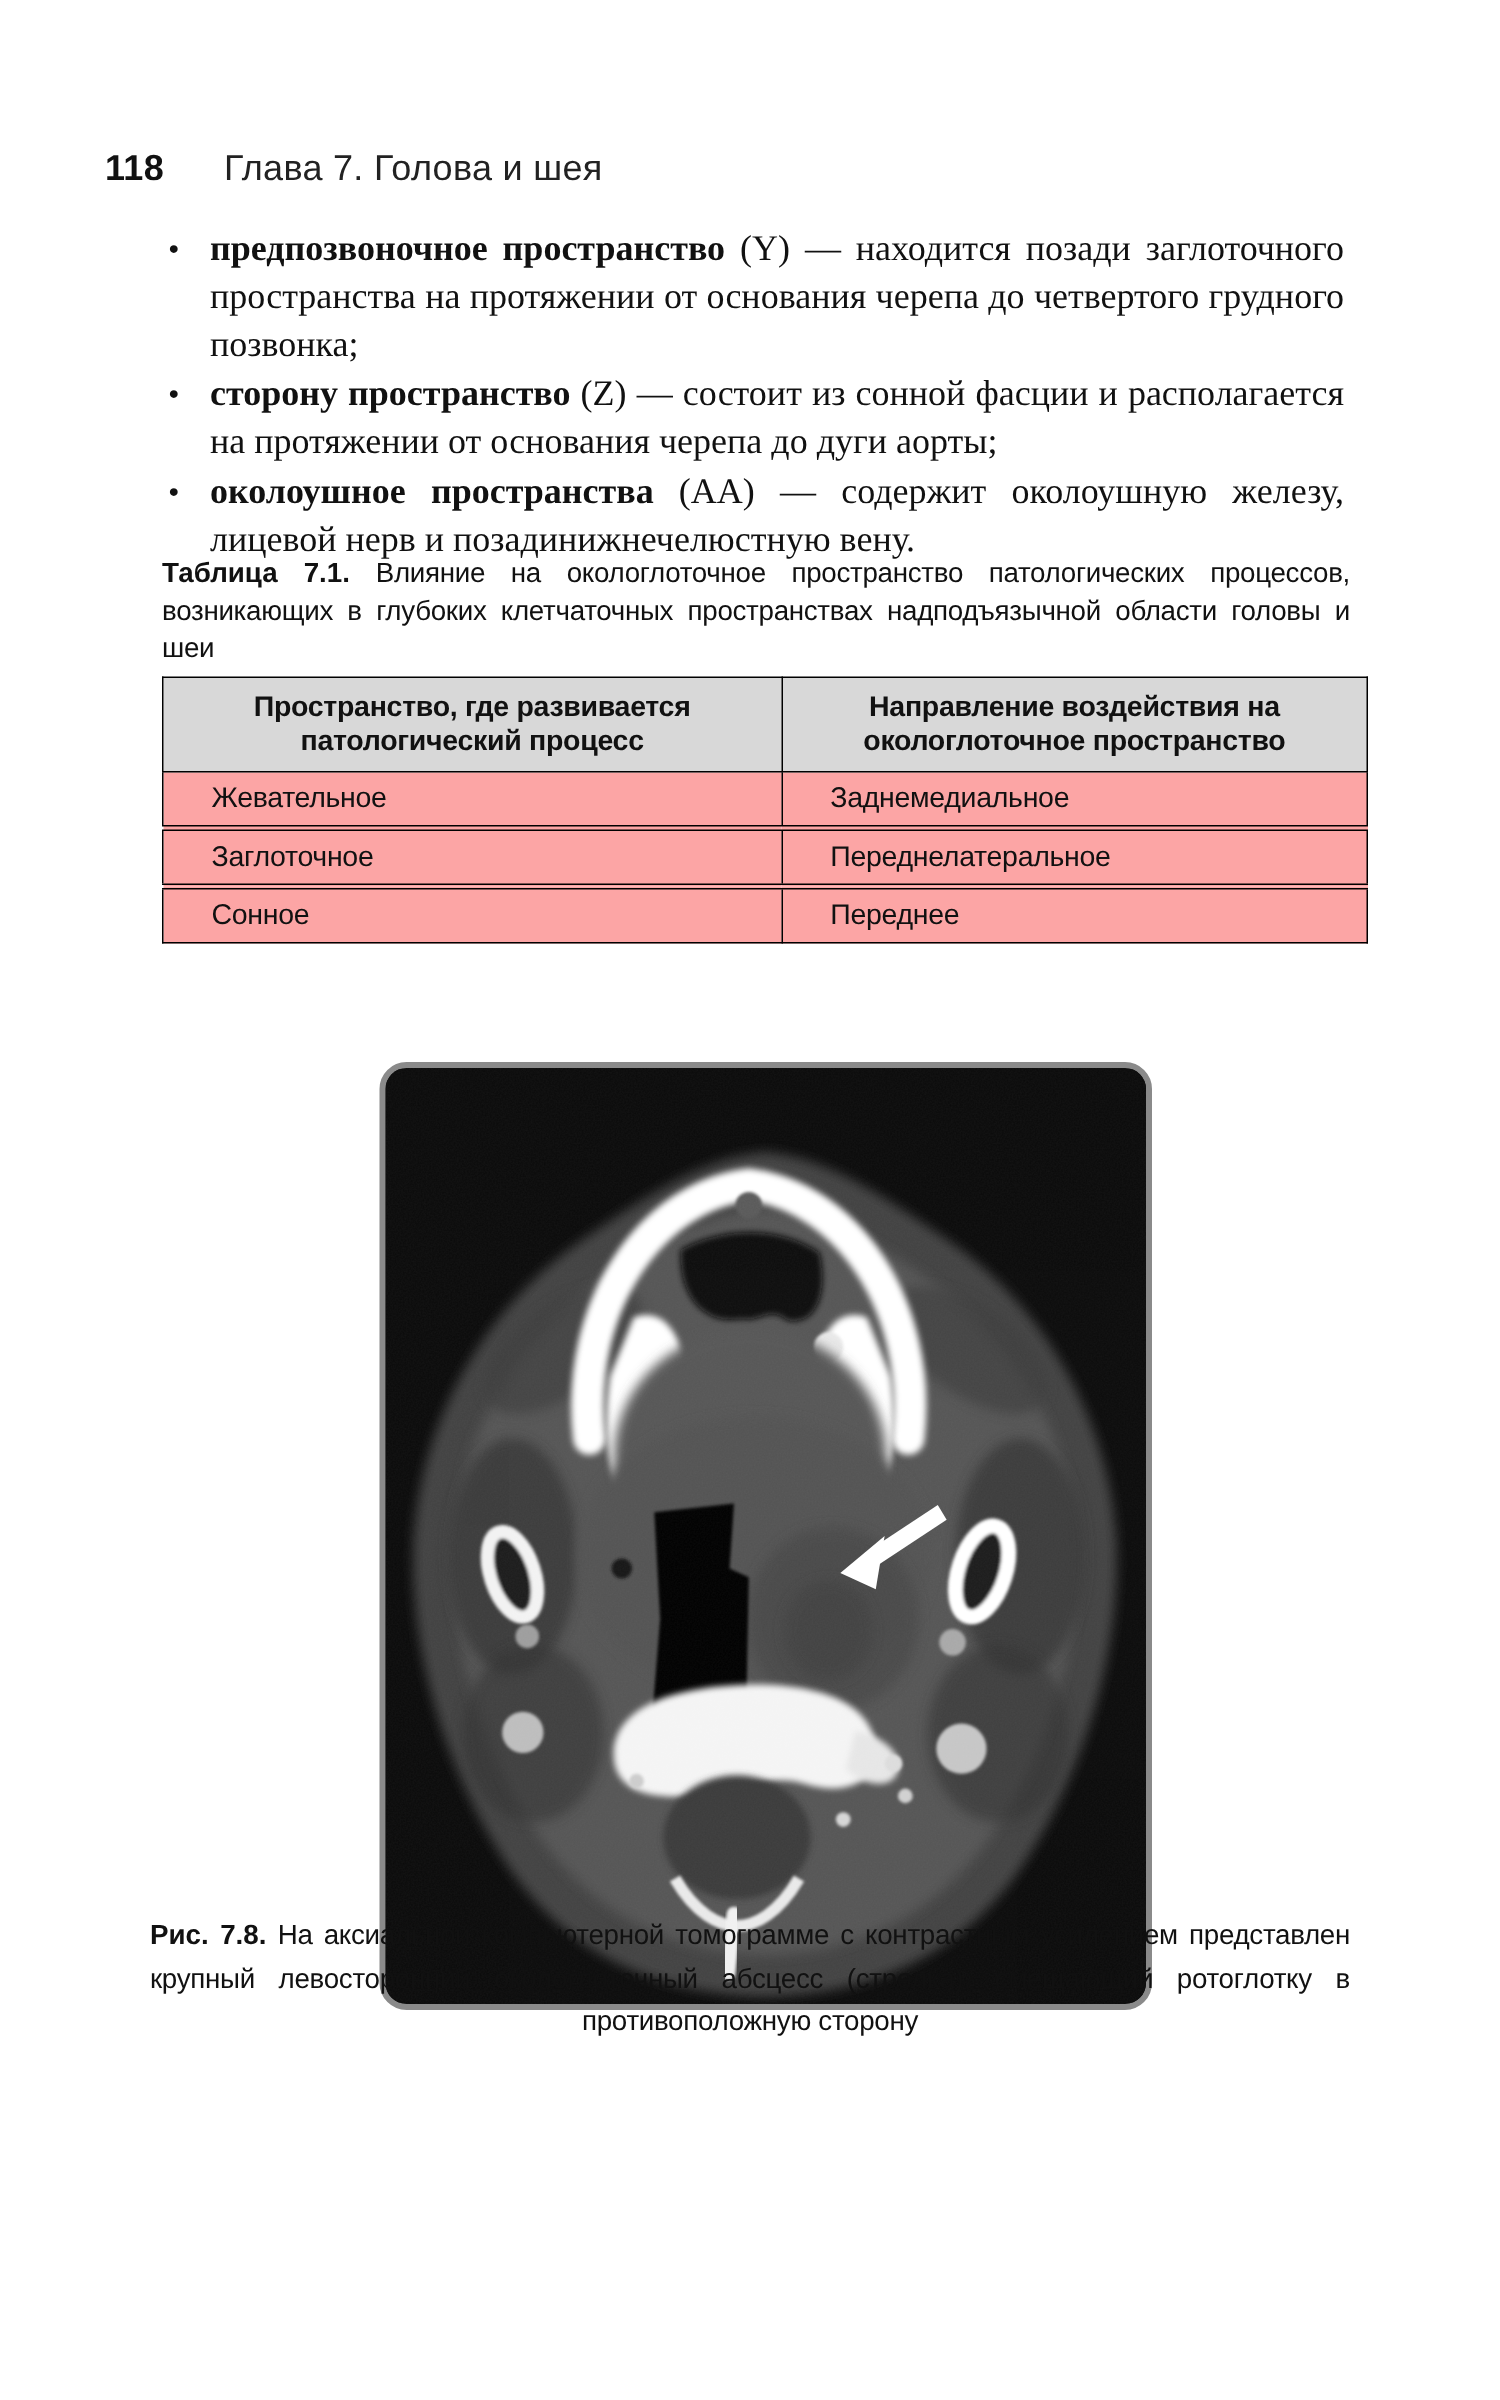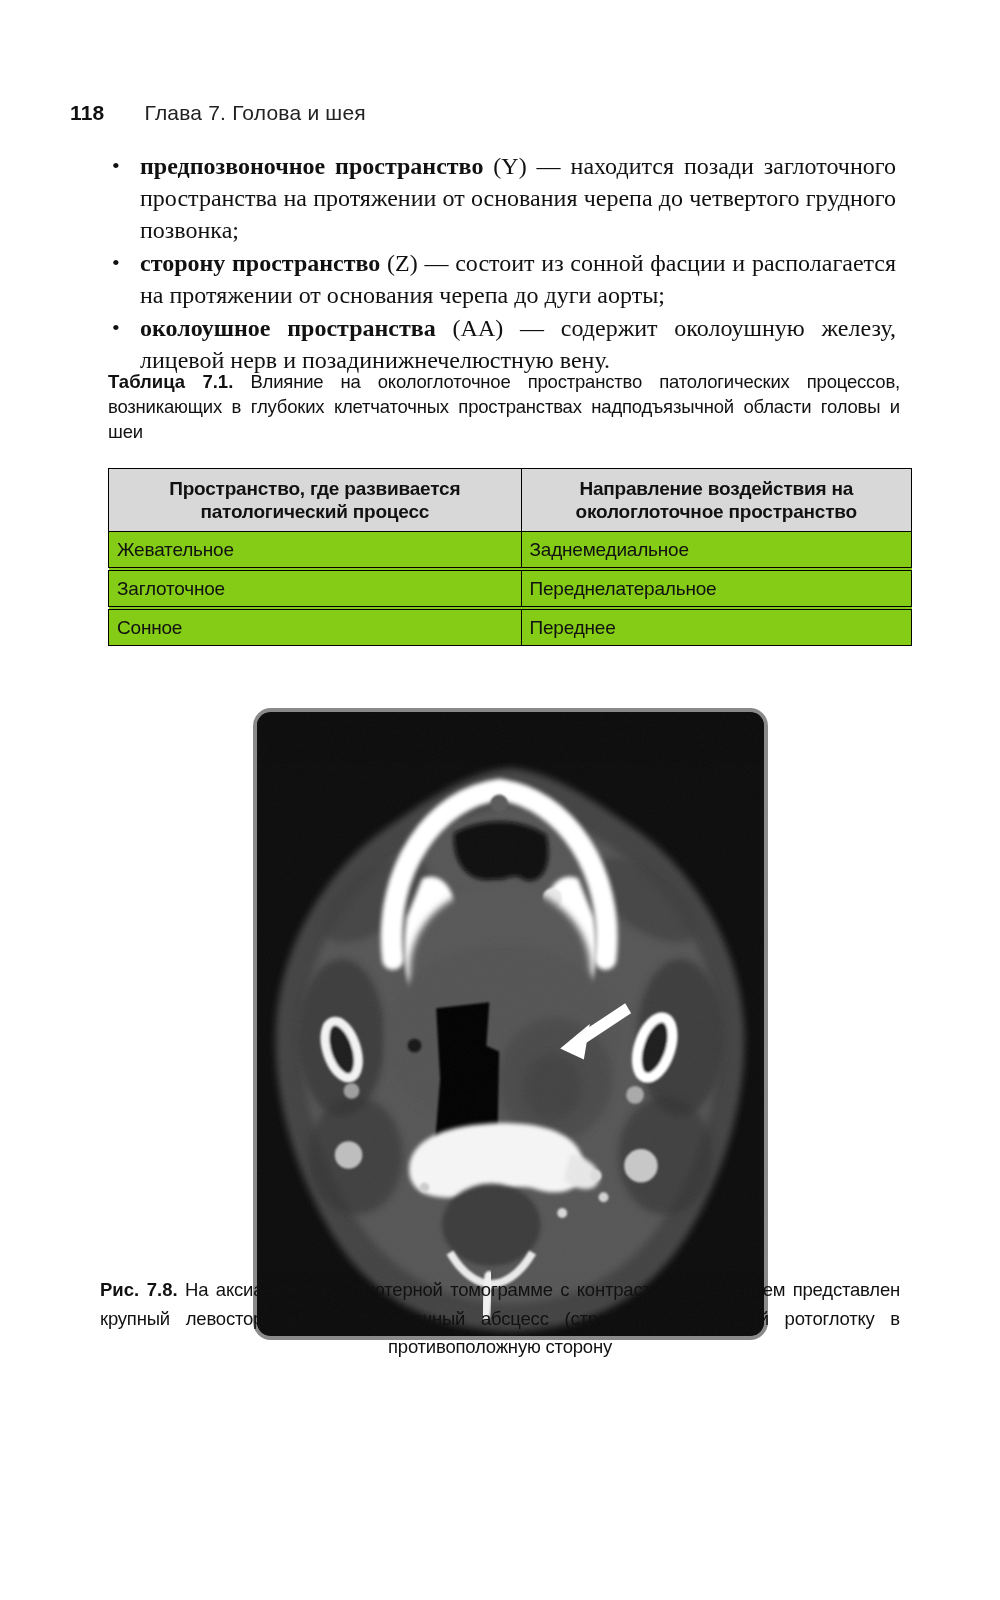--- a/index.html
+++ b/index.html
@@ -9,21 +9,21 @@
     background:#ffffff;
     margin:0 auto;
     font-family:"Liberation Serif", serif;
     color:#111;
     overflow:hidden;
   }
   
   .running-head{
     position:absolute;top:100px;left:70px;
     font-family:"Liberation Sans", sans-serif;
-    font-size:21px;line-height:26px;color:#222;
+    font-size:24px;line-height:26px;color:#222;
     letter-spacing:.2px;
   }
   .running-head .pagenum{font-weight:bold;margin-right:40px;color:#111;}
   
   .bullets{
     position:absolute;top:150px;left:108px;width:788px;
     margin:0;padding:0;list-style:none;
   }
   .bullets li{
     position:relative;
@@ -42,21 +42,21 @@
     position:absolute;top:369px;left:108px;width:792px;
     margin:0;
     font-family:"Liberation Sans", sans-serif;
     font-size:18.5px;line-height:25px;
     letter-spacing:-.2px;
     text-align:justify;
   }
   .table-caption b{letter-spacing:0;}
   
   .data-table{
-    position:absolute;top:468px;left:108px;width:804px;
+    position:absolute;top:451px;left:108px;width:804px;
     border-collapse:collapse;
     font-family:"Liberation Sans", sans-serif;
     font-size:19px;
     table-layout:fixed;
   }
   .data-table,
   .data-table th,
   .data-table td{border:1.6px solid #000;}
   .data-table th{
     width:51.5%;
@@ -65,24 +65,24 @@
     text-align:center;
     vertical-align:middle;
     height:58px;
     line-height:23px;
     padding:2px 18px;
     letter-spacing:-.2px;
   }
   .data-table th + th{width:48.5%;margin-left:16px;}
   .data-table td{
     height:35px;
-    padding:0 0 0 8px;
+    padding:0 0 0 32px;
     vertical-align:middle;
     letter-spacing:-.2px;
-    background:#84cc16;
+    background:#fca5a5;
   }
   .data-table tbody tr:not(:last-child) td{border-bottom:4px double #000;}
   
   .ct-frame{
     position:absolute;top:708px;left:253px;
     width:515px;height:632px;
     box-sizing:border-box;
     border:4px solid #8a8a8a;
     border-radius:18px;
     background:#0b0b0b;

